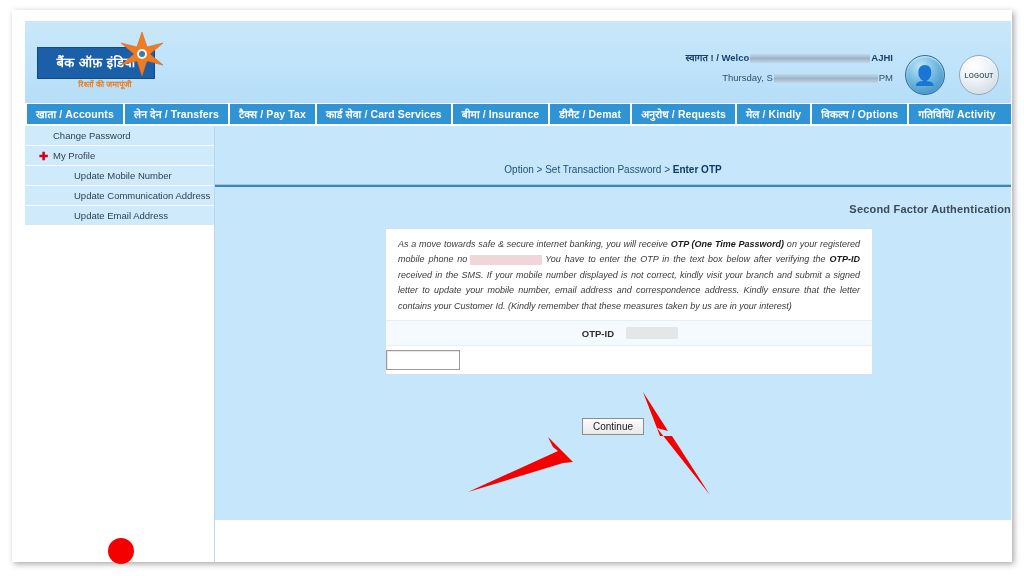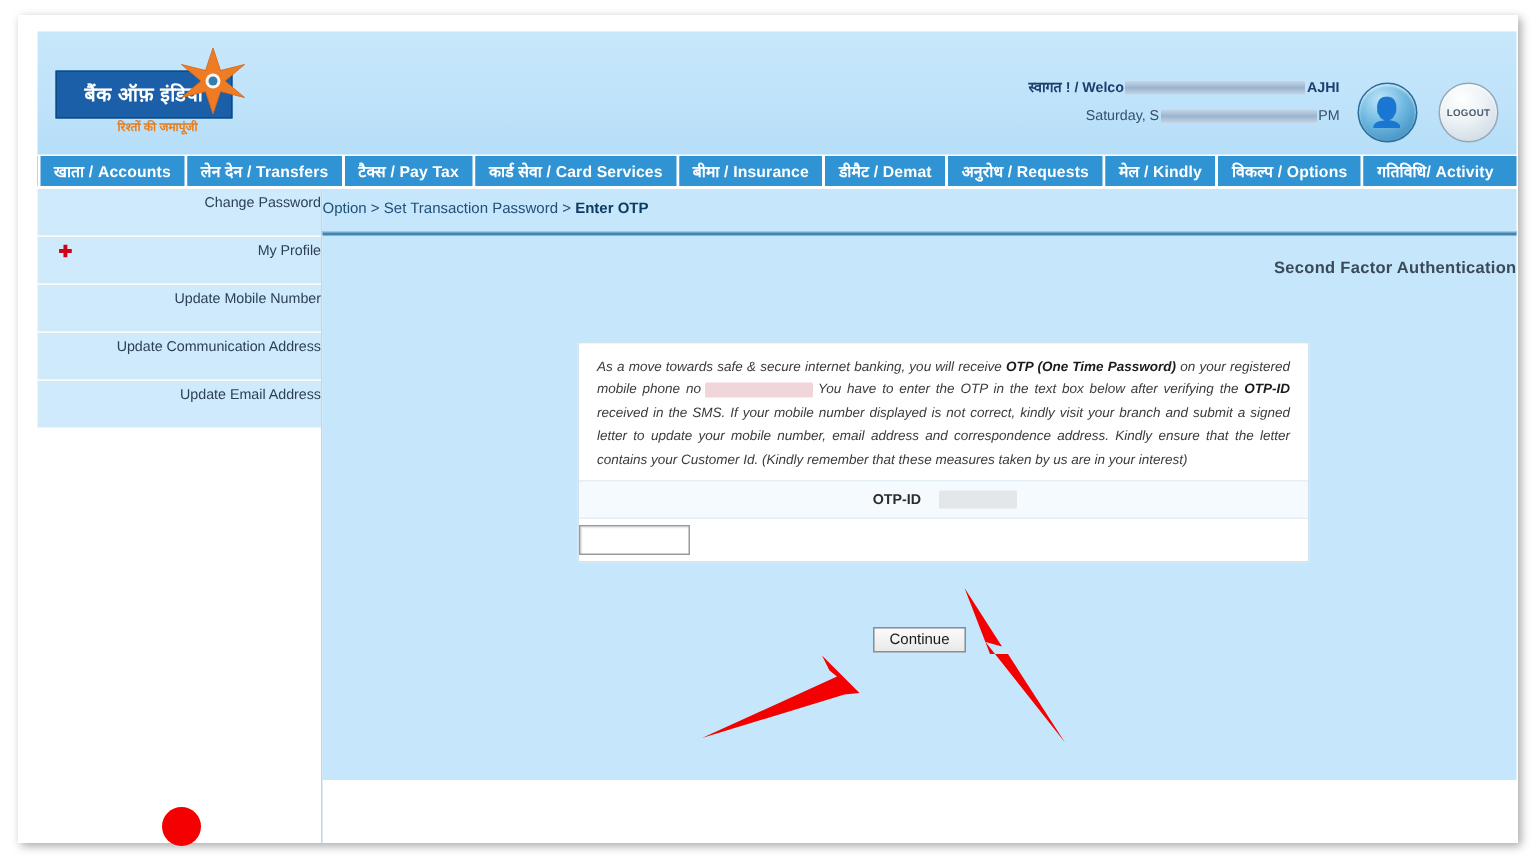--- a/index.html
+++ b/index.html
@@ -198,30 +198,29 @@
     position: absolute;
     left: 0;
     top: 0;
     width: 190px;
     height: 436px;
     background: #ffffff;
     border-right: 1px solid #b9d8ea;
     box-sizing: border-box;
   }
   .side-item {
-    height: 32px;
+    height: 20px;
     line-height: 20px;
     font-size: 9.5px;
     color: #2b3f55;
     background: #cfeafa;
     border-bottom: 1px solid #ffffff;
     padding-left: 28px;
     white-space: nowrap;
     box-sizing: border-box;
-    text-align: right;
   }
   .side-item.level2 { padding-left: 49px; }
   .side-item.has-plus { position: relative; padding-left: 28px; }
   .plus-icon {
     position: absolute;
     left: 14px;
     top: 0;
     line-height: 20px;
     color: #d0021b;
     font-size: 11px;
@@ -234,22 +233,24 @@
     left: 190px;
     top: 0;
     width: 796px;
     height: 394px;
     background: #c6e7fb;
     box-sizing: border-box;
   }
   .breadcrumb {
     height: 28px;
     line-height: 28px;
+    text-align: center;
     font-size: 10px;
     color: #1f4f7a;
+    margin-top: 30px;
   }
   .breadcrumb .crumb-strong {
     font-weight: bold;
     color: #0d3a63;
   }
   .crumb-divider {
     height: 2px;
     background: #3f86b5;
     border-top: 1px solid #9ec9e2;
   }
@@ -391,21 +392,21 @@
         <circle cx="23" cy="23" r="3" fill="#2f7fb5"></circle>
       </svg>
       <div class="logo-tagline">रिश्तों की जमापूंजी</div>
     </div>
 
     <div class="welcome-block">
       <div class="welcome-line">
         <span>स्वागत ! / Welco</span><span class="redact-inline redact-w1"></span><span>AJHI</span>
       </div>
       <div class="date-line">
-        <span>Saturday, S</span><span class="redact-inline redact-w2"></span><span>PM</span>
+        <span>Thursday, S</span><span class="redact-inline redact-w2"></span><span>PM</span>
       </div>
     </div>
 
     <div class="circle-btn circle-user">
       <div class="glyph">👤</div>
     </div>
     <div class="circle-btn circle-logout">
       <div class="glyph">LOGOUT</div>
     </div>
   </div>

